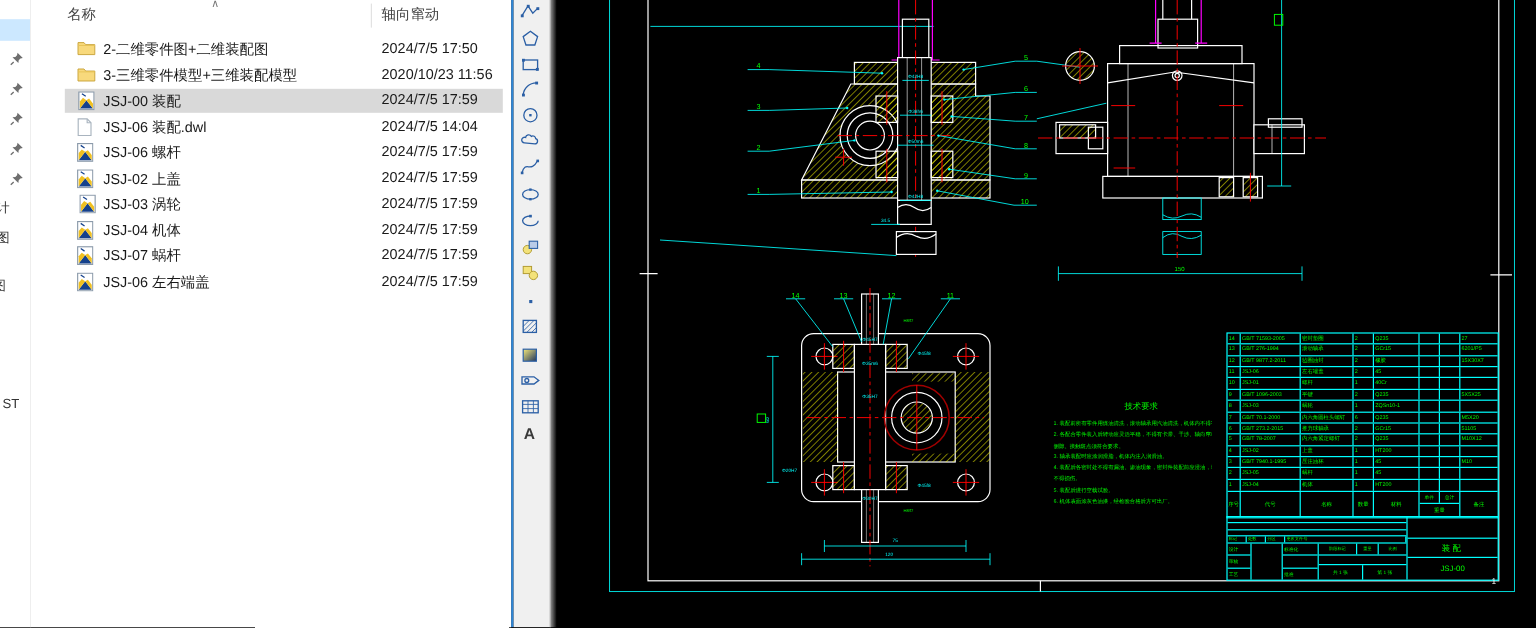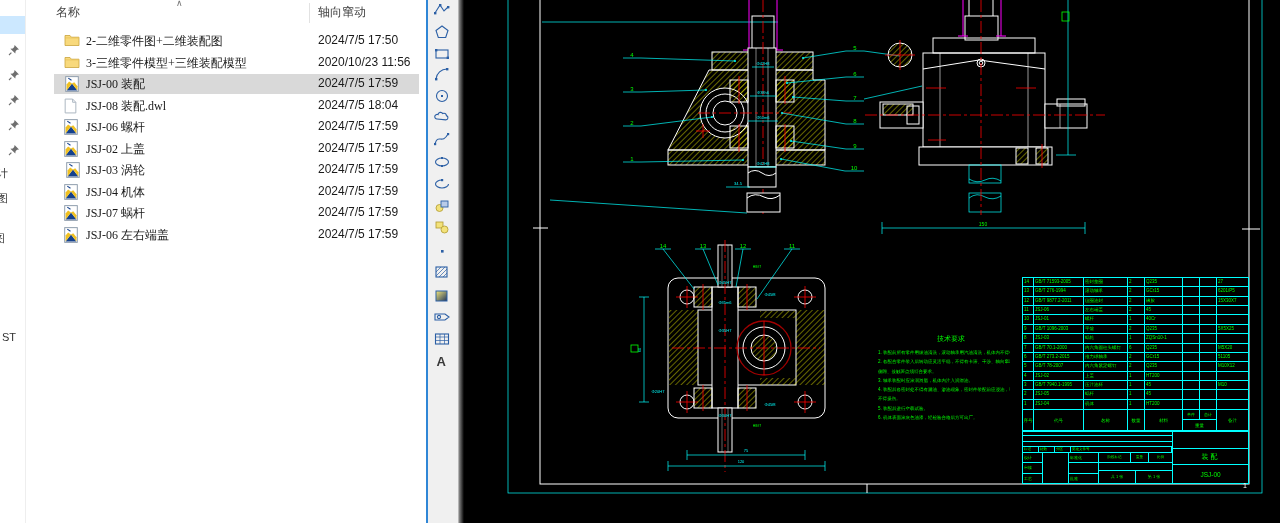--- a/index.html
+++ b/index.html
@@ -14,21 +14,21 @@
   .nav-frag{position:absolute;font-size:11px;color:#333;white-space:nowrap;}
   .listpane{position:absolute;left:26px;top:0;right:0;bottom:0;background:#fff;}
   .col-sep{position:absolute;left:283px;top:3px;width:1px;height:20px;background:#e2e2e2;}
   .lhead{position:absolute;top:4px;font-size:12px;color:#444;}
   .lhead.name{left:30px;}
   .lhead.date{left:292px;}
   .sort-caret{position:absolute;left:150px;top:-2px;font-size:9px;color:#777;}
   .frow{position:absolute;left:28px;right:7px;height:20px;font-size:12px;color:#191919;}
   .frow.sel{background:#d9d9d9;}
   .frow .ficon{position:absolute;left:10px;top:2px;width:16px;height:16px;}
-  .frow .fname{position:absolute;left:32px;top:2px;white-space:nowrap;font-family:Liberation Serif, serif;}
+  .frow .fname{position:absolute;left:32px;top:2px;white-space:nowrap;}
   .frow .fdate{position:absolute;left:264px;top:2px;color:#1a1a1a;white-space:nowrap;}
   
   .win-divider{position:absolute;left:426px;top:0;width:2px;height:523px;background:#2f86d6;}
   .cad-toolbar{position:absolute;left:428px;top:0;width:30px;height:523px;background:#f0f0f0;
                border-right:1px solid #b5b5b5;}
   .tool{position:absolute;left:5px;width:20px;height:18px;cursor:pointer;}
   .tb-shadow{position:absolute;left:459px;top:0;width:5px;height:523px;
              background:linear-gradient(to right,#8a8a8a,#000);}
   
   .canvas{position:absolute;left:460px;top:0;width:820px;height:523px;}
@@ -168,22 +168,22 @@
                 <path d="M3 2 l3 2" stroke="#15418c" stroke-width="1"></path>
               </svg></span>
             <span class="fname">JSJ-00 装配</span>
             <span class="fdate">2024/7/5 17:59</span>
           </div>
           <div class="frow" style="top: 95.5px;">
             <span class="ficon"><svg width="13" height="16" viewBox="0 0 12 15">
                 <path d="M1 1 h7 l3 3 v10 h-10 z" fill="#fff" stroke="#a9b4bf" stroke-width="0.9"></path>
                 <path d="M8 1 v3 h3" fill="none" stroke="#a9b4bf" stroke-width="0.9"></path>
               </svg></span>
-            <span class="fname">JSJ-08 装配.dwl</span>
-            <span class="fdate">2024/7/5 18:04</span>
+            <span class="fname">JSJ-06 装配.dwl</span>
+            <span class="fdate">2024/7/5 14:04</span>
           </div>
           <div class="frow" style="top: 117px;">
             <span class="ficon"><svg width="14" height="16" viewBox="0 0 13 15">
                 <rect x="0.6" y="0.6" width="11.8" height="13.8" fill="#fff" stroke="#8c9bab" stroke-width="0.9"></rect>
                 <path d="M1.4 13.6 L6.5 7 L11.6 13.6 Z" fill="#15418c"></path>
                 <path d="M1.4 13.6 L6.5 7 L3.8 5.2 L1.4 8 Z" fill="#f0c020"></path>
                 <path d="M6.5 7 L11.6 13.6 L11.6 9.6 L8.6 5.8 Z" fill="#f0c020"></path>
                 <path d="M3 2 l3 2" stroke="#15418c" stroke-width="1"></path>
               </svg></span>
             <span class="fname">JSJ-06 螺杆</span>

